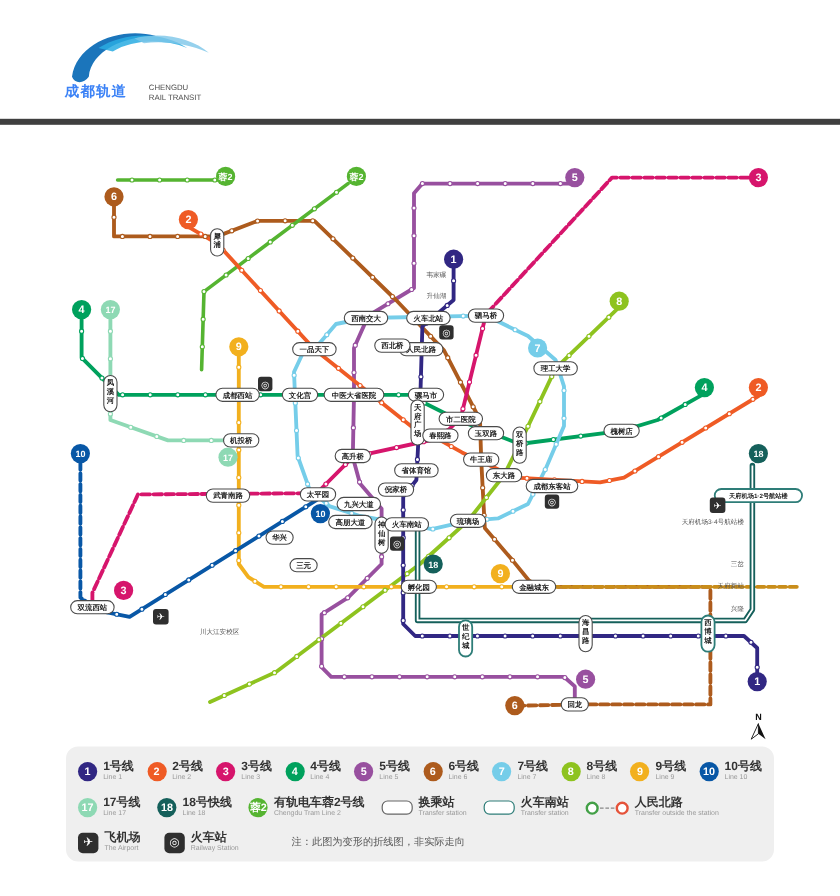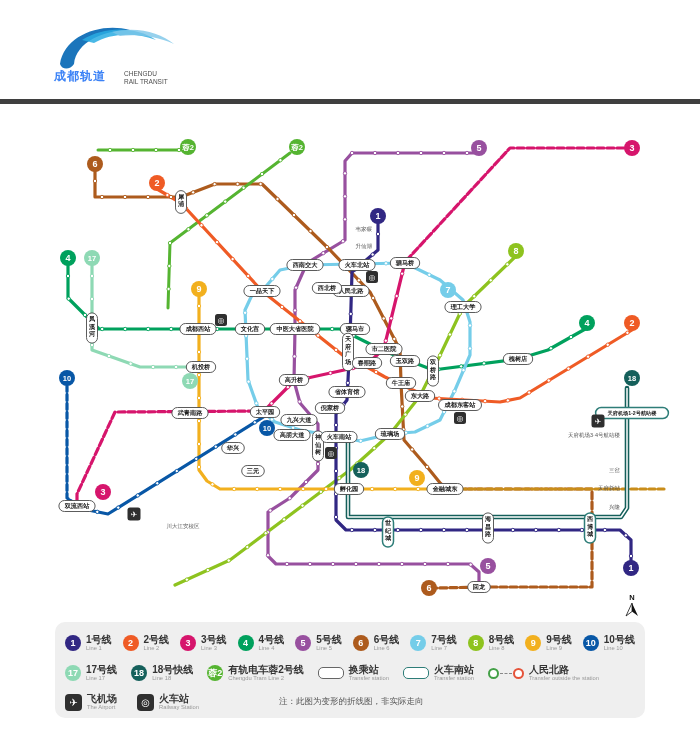--- a/index.html
+++ b/index.html
@@ -30,21 +30,21 @@
   .ltxt .en{font-size:5.8px;color:#999;line-height:1.15;}
   .sym-capsule{width:24px;height:10px;border-radius:5px;background:#fff;border:1.2px solid #666;flex:0 0 24px;}
   .sym-capsule.express{border:1.6px solid #2e7d78;}
   .sym-outside{display:flex;align-items:center;flex:0 0 30px;}
   .ring{width:7px;height:7px;border-radius:50%;background:#fff;}
   .ring.g{border:2px solid #43a047;}
   .ring.r{border:2px solid #e5533a;}
   .dashline{width:12px;border-top:1.5px dashed #888;margin:0 1px;}
   .sq-icon{width:17px;height:17px;border-radius:4px;background:#2f2f2f;color:#fff;font-size:10px;
            display:flex;align-items:center;justify-content:center;flex:0 0 17px;}
-  .note{font-size:8.5px;color:#555;margin-left:60px;}
+  .note{font-size:8.5px;color:#555;margin-left:24px;}
 </style>
 </head>
 <body>
 
 <div class="page">
 
   <div class="header">
     <div class="logo">
       <svg width="130" height="72" viewBox="0 0 130 72">
         <path d="M8,46 C12,18 48,4 78,12 C52,12 24,24 22,46 C18,52 10,52 8,46 Z" fill="#1b75bb"></path>

